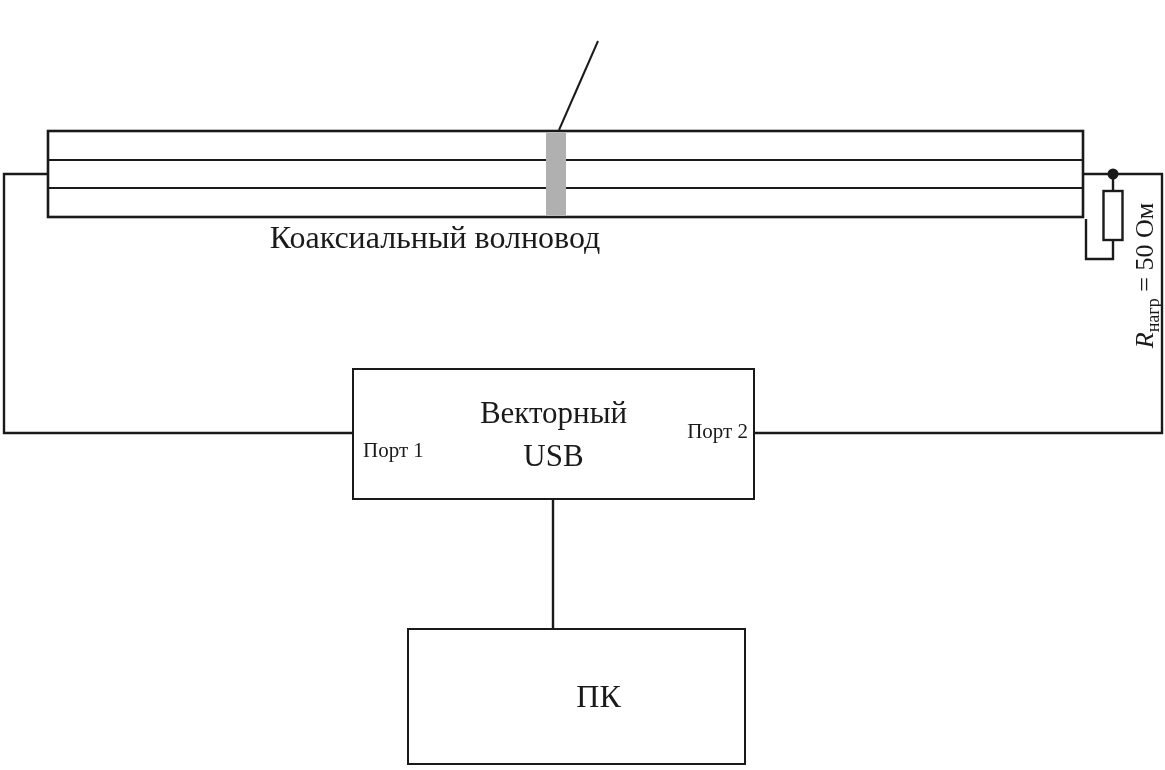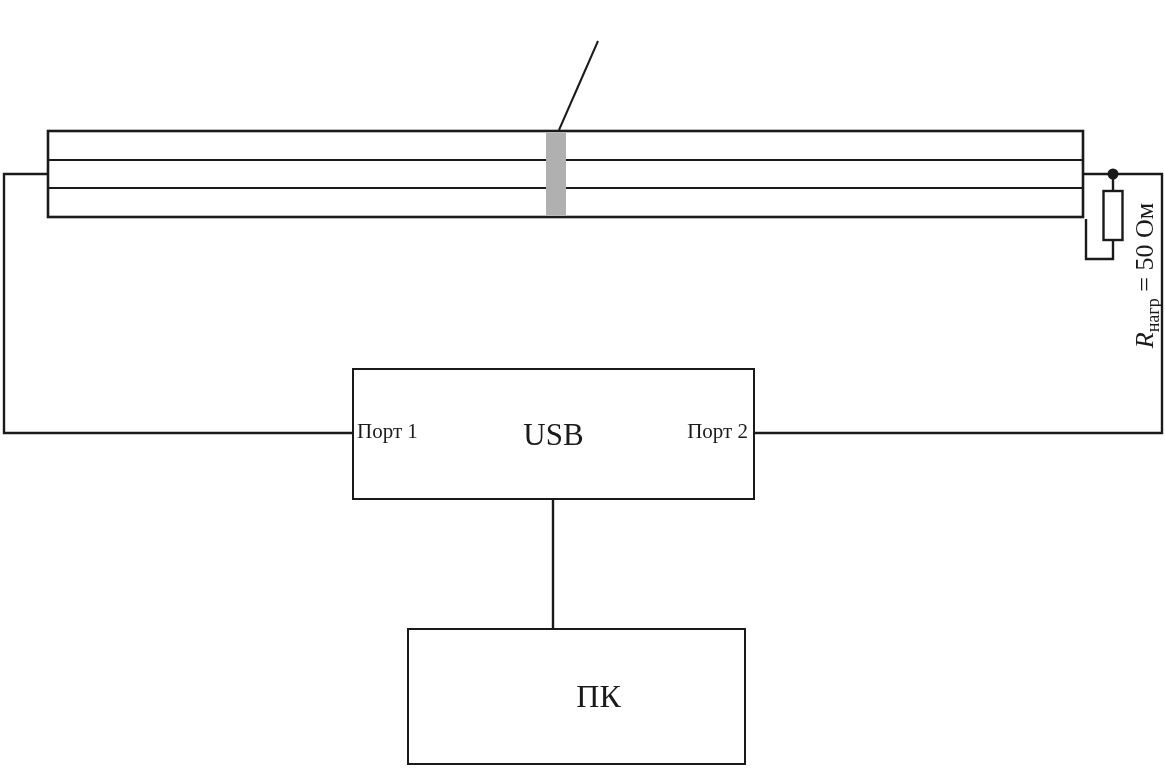--- a/index.html
+++ b/index.html
@@ -56,21 +56,21 @@
     font-size: 31px;
     line-height: 43px;
     text-align: center;
   }
   .port {
     position: absolute;
     top: 50%;
     transform: translateY(-60%);
     font-size: 21px;
   }
-  .port1 { left: 3px; }
+  .port1 { left: 9px; margin-top: 19px; }
   .port2 { right: 5px; }
   .pc-box {
     position: absolute;
     left: 407px;
     top: 628px;
     width: 291px;
     height: 133px;
     border: 2px solid #1a1a1a;
     background: #ffffff;
     display: flex;
@@ -116,26 +116,28 @@
     <circle cx="1113" cy="174" r="5.5" fill="#1a1a1a"></circle>
 
     <line x1="1113" y1="174" x2="1113" y2="191" stroke="#1a1a1a" stroke-width="2.4"></line>
     <rect x="1103.5" y="191" width="19" height="49" fill="#ffffff" stroke="#1a1a1a" stroke-width="2.4"></rect>
     <polyline points="1113,240 1113,259 1086,259 1086,219" fill="none" stroke="#1a1a1a" stroke-width="2.4"></polyline>
 
     <line x1="553" y1="500" x2="553" y2="628" stroke="#1a1a1a" stroke-width="2.4"></line>
   </svg>
 
 
+  <div class="label waveguide-label">Коаксиальный волновод</div>
 
   <div class="load-label">
     <span class="r-sym">R</span><sub>нагр</sub><span> = 50 Ом</span>
   </div>
 
   <div class="analyzer">
+    <div class="aline">Векторный</div>
     <div class="aline">USB</div>
     <div class="port port1">Порт 1</div>
     <div class="port port2">Порт 2</div>
   </div>
 
   <div class="pc-box">
     <span>ПК</span>
   </div>
 
 </div>

